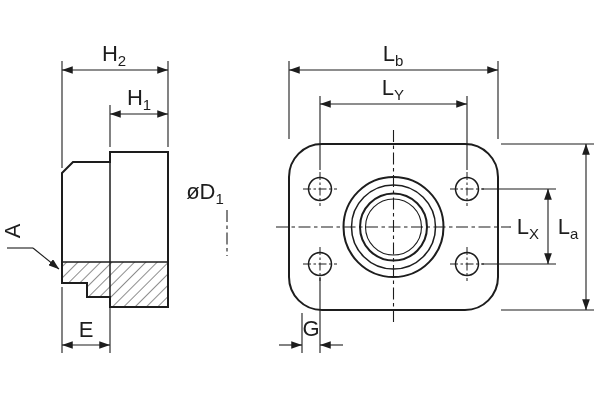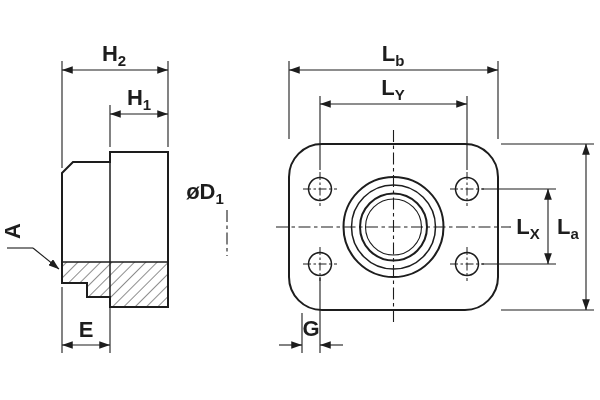--- a/index.html
+++ b/index.html
@@ -1,16 +1,16 @@
 <!DOCTYPE html>
 <html><head>
 <meta charset="utf-8">
 <style>
   html,body{margin:0;padding:0;background:#ffffff;}
-  .stage{width:600px;height:400px;position:relative;background:#ffffff;overflow:hidden;font-weight:bold;}
+  .stage{width:600px;height:400px;position:relative;background:#ffffff;overflow:hidden;}
   svg{display:block;}
   .outline{fill:none;stroke:#1d1d1d;stroke-width:2;stroke-linejoin:miter;}
   .mid{fill:none;stroke:#1d1d1d;stroke-width:1.5;}
   .thin{fill:none;stroke:#1d1d1d;stroke-width:1.1;}
   .dim{fill:none;stroke:#1d1d1d;stroke-width:1.1;}
   .cl{fill:none;stroke:#1d1d1d;stroke-width:1.1;stroke-dasharray:12 3.5 3.5 3.5;}
   .cls{fill:none;stroke:#1d1d1d;stroke-width:1;stroke-dasharray:8 2.5 2.5 2.5;}
   .lbl{font-family:"Liberation Sans","DejaVu Sans",sans-serif;font-size:22px;fill:#1d1d1d;}
   .sub{font-size:15px;}
 </style>

